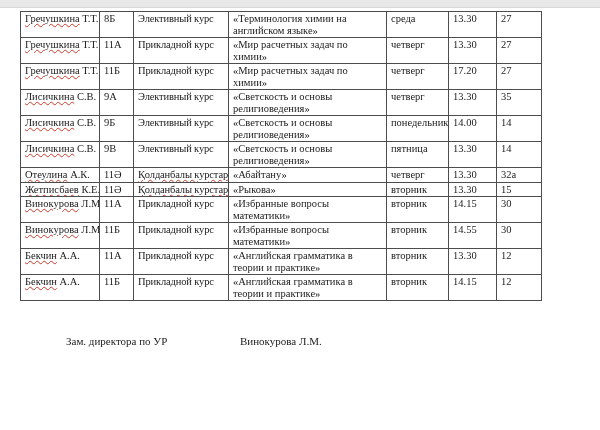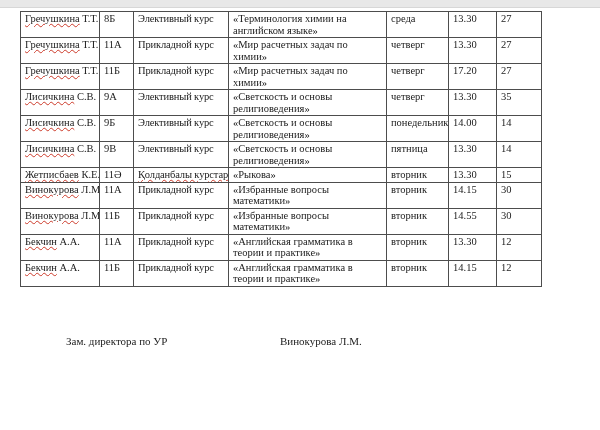--- a/index.html
+++ b/index.html
@@ -43,21 +43,21 @@
     text-decoration-thickness:1px;
     text-underline-offset:1px;
   }
   .signature span{
     position:absolute;
     font-size:11px;
     line-height:13px;
     white-space:nowrap;
   }
   .sig-label{left:66px;top:335px;}
-  .sig-name{left:240px;top:335px;margin-left:40px;}
+  .sig-name{left:240px;top:335px;}
 </style>
 </head>
 <body>
 
 <div class="top-strip"></div>
 
 <table class="schedule">
   <colgroup>
     <col style="width:79px">
       <col style="width:34px">
@@ -116,20 +116,29 @@
       <tr>
     <td class="c-teacher"><span class="surname wavy">Лисичкина</span> <span>С.В.</span></td>
     <td class="c-grade">9В</td>
     <td class="c-type"><span class="typetxt">Элективный курс</span></td>
     <td class="c-name">«Светскость и основы религиоведения»</td>
     <td class="c-day">пятница</td>
     <td class="c-time">13.30</td>
     <td class="c-room">14</td>
   </tr>
       <tr>
+    <td class="c-teacher"><span class="surname wavy">Отеулина</span> <span>А.К.</span></td>
+    <td class="c-grade">11Ә</td>
+    <td class="c-type"><span class="typetxt wavy">Қолданбалы курстар</span></td>
+    <td class="c-name">«Абайтану»</td>
+    <td class="c-day">четверг</td>
+    <td class="c-time">13.30</td>
+    <td class="c-room">32а</td>
+  </tr>
+      <tr>
     <td class="c-teacher"><span class="surname wavy">Жетписбаев</span> <span>К.Е.</span></td>
     <td class="c-grade">11Ә</td>
     <td class="c-type"><span class="typetxt wavy">Қолданбалы курстар</span></td>
     <td class="c-name">«Рыкова»</td>
     <td class="c-day">вторник</td>
     <td class="c-time">13.30</td>
     <td class="c-room">15</td>
   </tr>
       <tr>
     <td class="c-teacher"><span class="surname wavy">Винокурова</span> <span>Л.М.</span></td>

